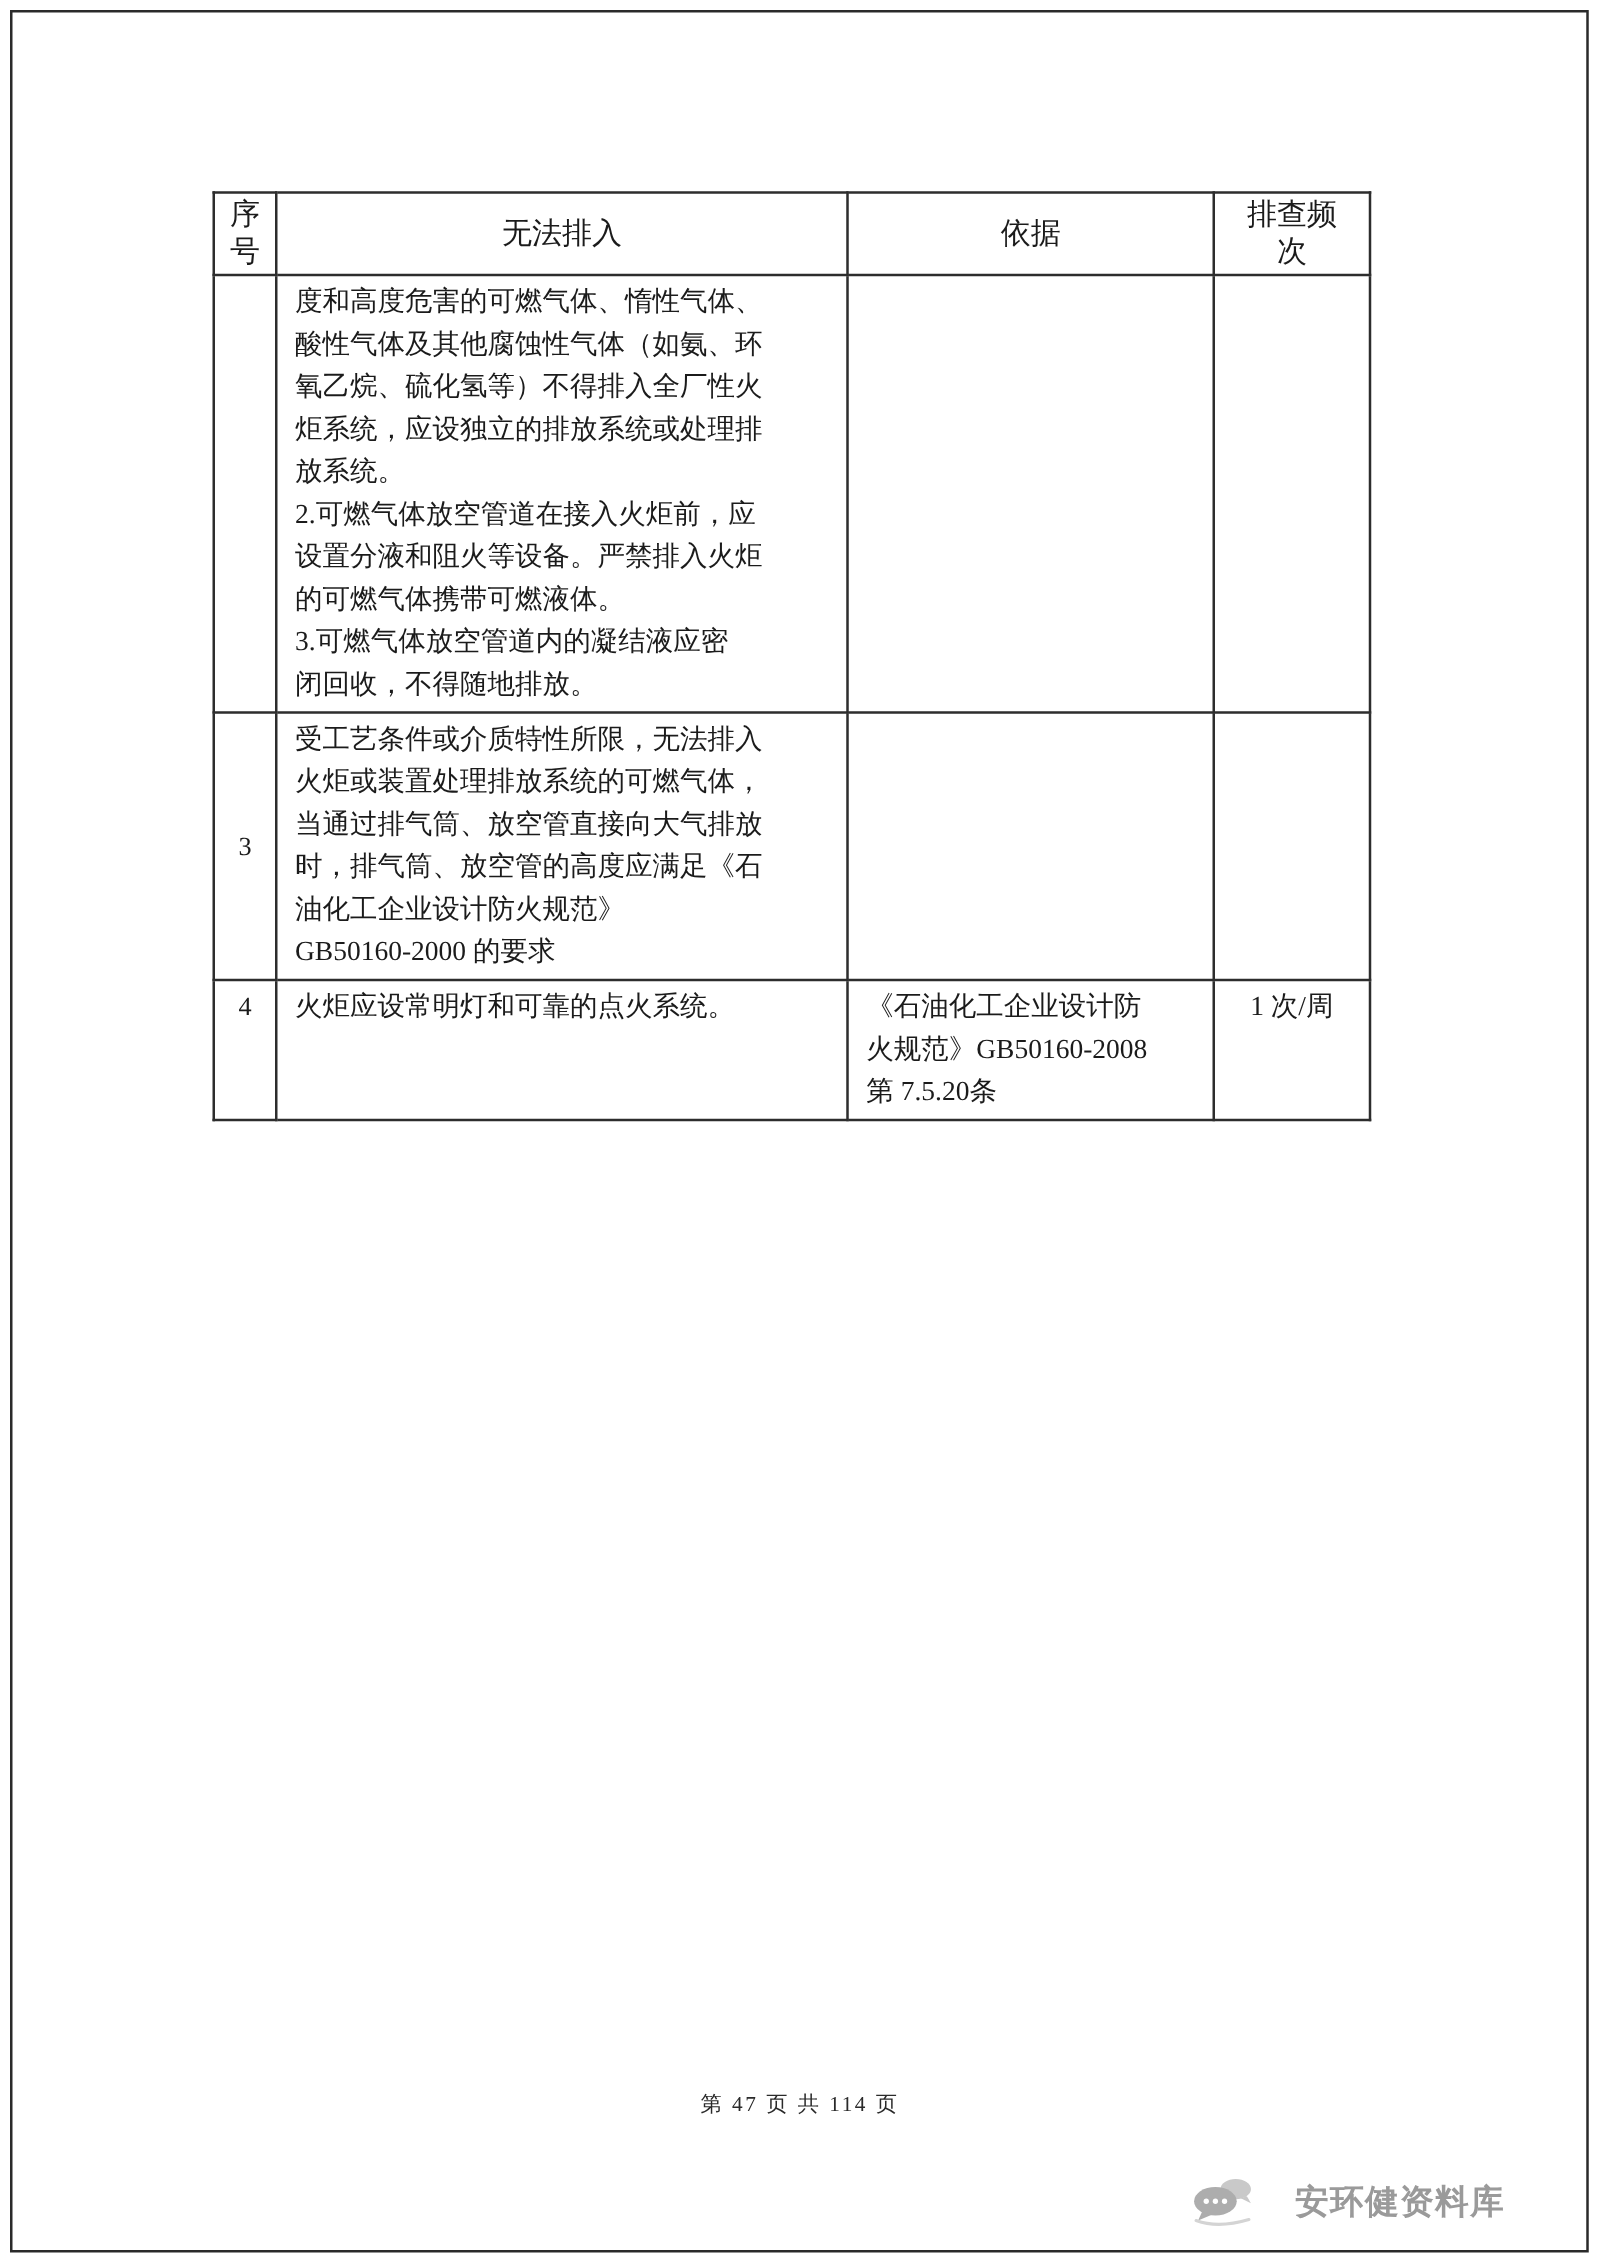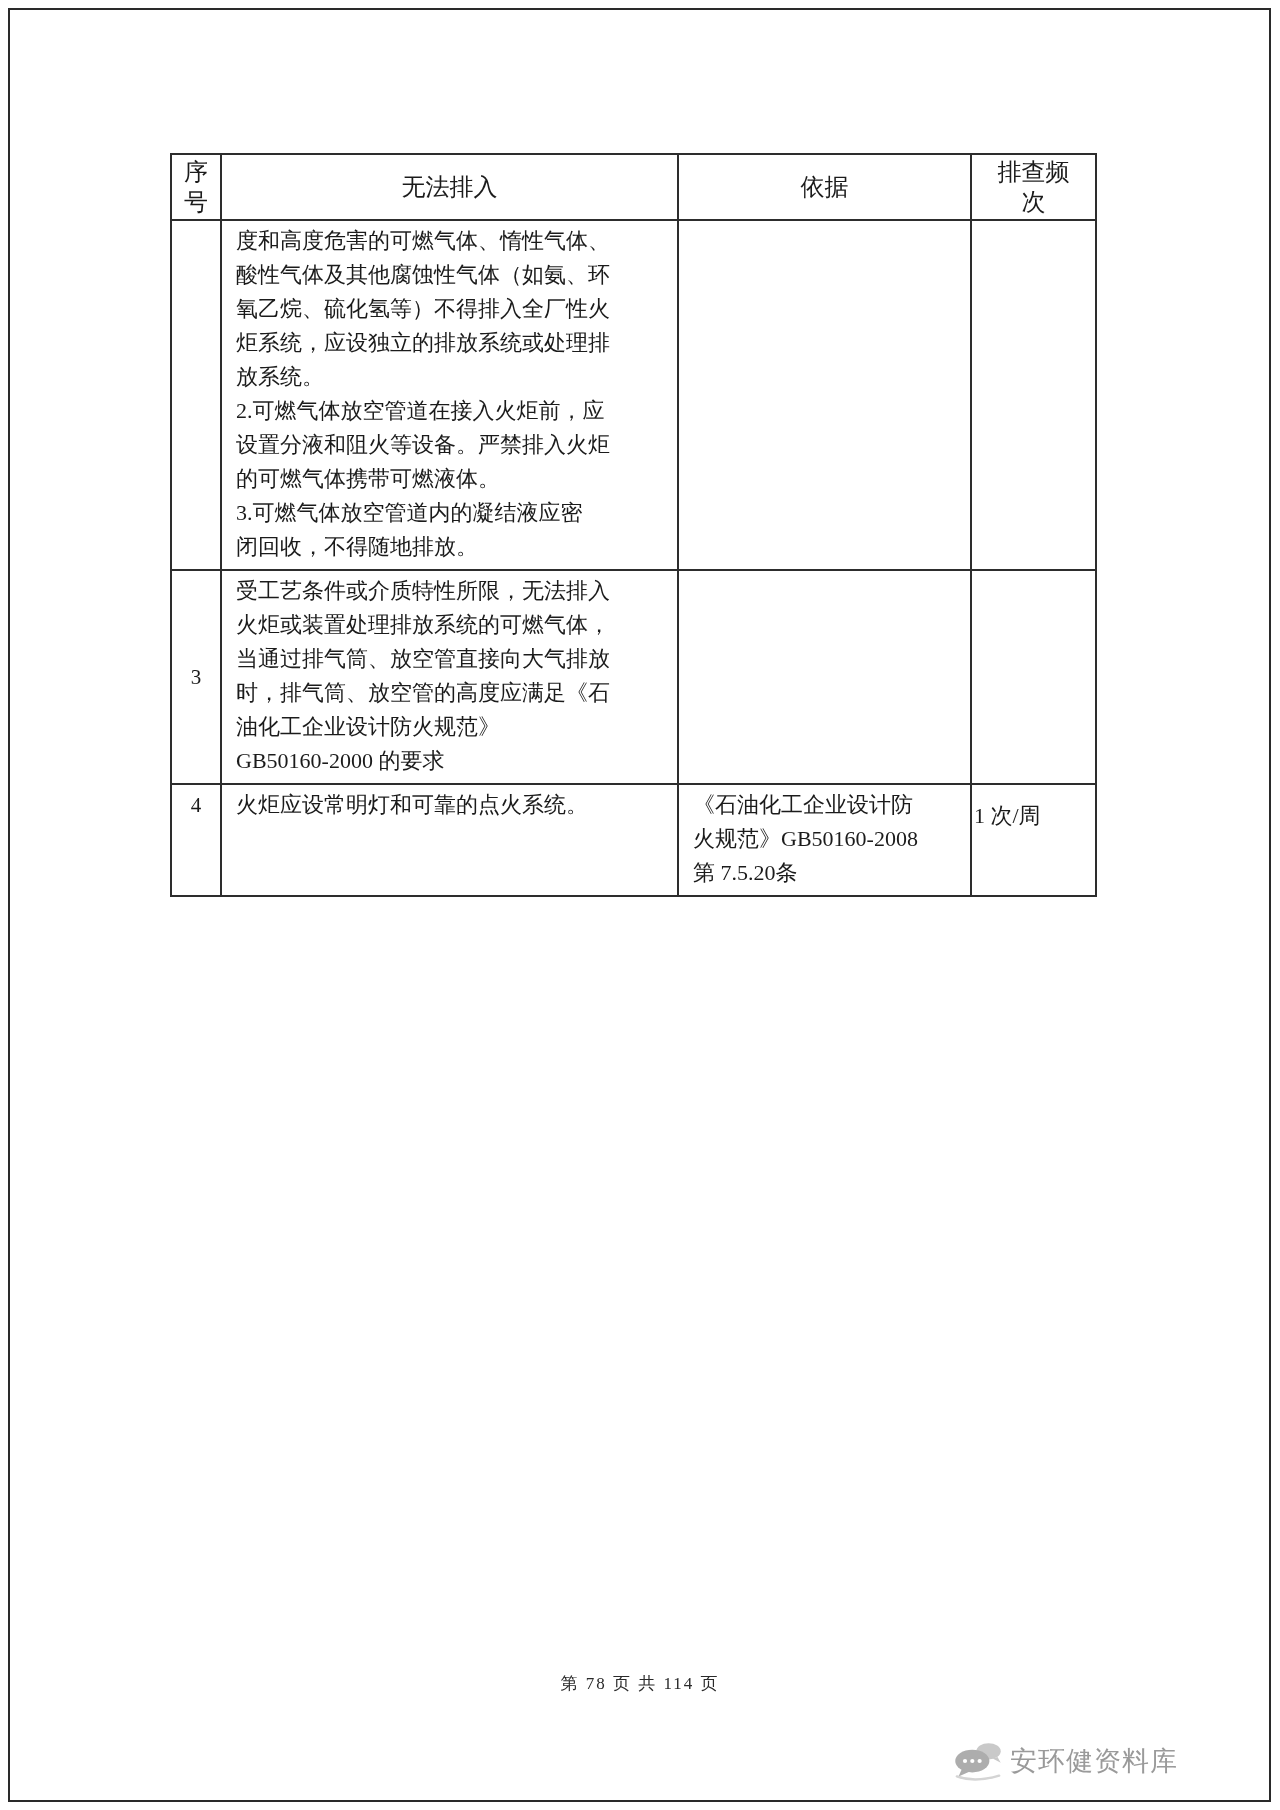--- a/index.html
+++ b/index.html
@@ -41,40 +41,41 @@
     font-size:22px;
     line-height:34px;
     padding:3px 6px 5px 14px;
     margin-left:16px;
   }
   td.cell-num {
     text-align:center; padding:3px 2px;
     font-size:21px;
   }
   td.cell-num.v-middle { vertical-align:middle; }
-  td.cell-freq { text-align:left; padding:14px 2px; }
+  td.cell-freq { text-align:center; padding:3px 2px; }
   .footer {
     position:absolute;
     left:0; top:1672px; width:100%;
     text-align:center;
     font-size:17px;
     letter-spacing:2px;
     color:#2a2a2a;
   }
   .watermark {
     position:absolute;
     left:952px; top:1740px;
     display:flex; align-items:center; gap:6px;
   }
   .watermark-text {
     font-size:27px;
-    font-weight:400;
+    font-weight:700;
     color:#9a9a9a;
     letter-spacing:1px;
     font-family:"Liberation Sans","DejaVu Sans",sans-serif;
+    margin-left:26px;
   }
   .bubble-icon { width:52px; height:42px; }
 </style>
 </head>
 <body>
 
 <div class="page">
   <div class="page-border"></div>
 
   <table class="doc-table">
@@ -125,21 +126,21 @@
         <td class="cell-num">4</td>
         <td class="cell-content">火炬应设常明灯和可靠的点火系统。</td>
         <td class="cell-basis">《石油化工企业设计防
 火规范》GB50160-2008
 第 7.5.20条</td>
         <td class="cell-freq">1 次/周</td>
       </tr>
     </tbody>
   </table>
 
-  <div class="footer">第 78 页 共 114 页</div>
+  <div class="footer">第 47 页 共 114 页</div>
 
   <div class="watermark">
     <svg class="bubble-icon" viewBox="0 0 64 50">
       <ellipse cx="45" cy="13" rx="15" ry="10" fill="#c9c9c9"></ellipse>
       <path d="M56 20 L60 27 L50 22 Z" fill="#c9c9c9"></path>
       <ellipse cx="25" cy="25" rx="21" ry="14" fill="#adadad"></ellipse>
       <path d="M12 35 L8 44 L22 38 Z" fill="#adadad"></path>
       <circle cx="16" cy="25" r="2.6" fill="#ffffff"></circle>
       <circle cx="25" cy="25" r="2.6" fill="#ffffff"></circle>
       <circle cx="34" cy="25" r="2.6" fill="#ffffff"></circle>

